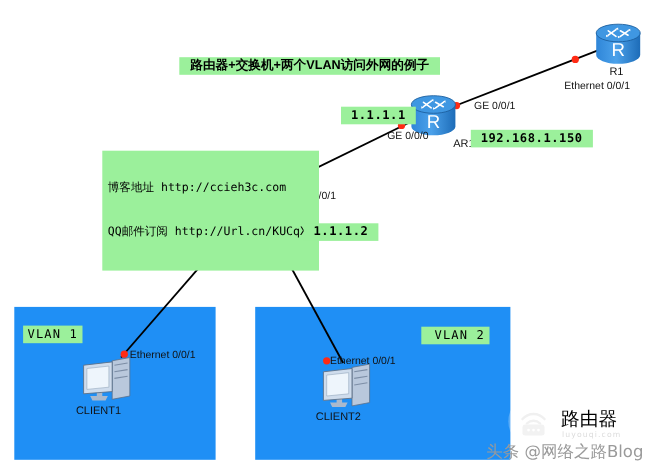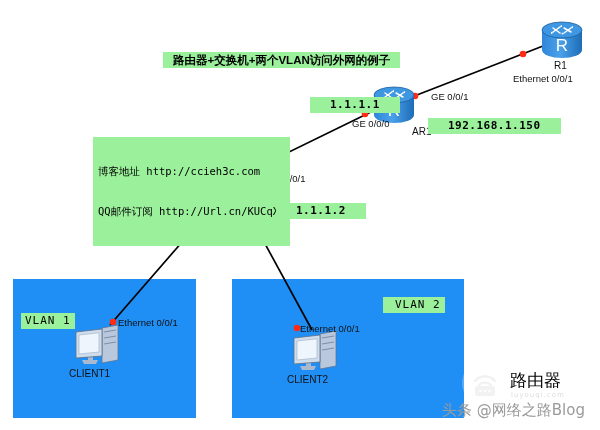--- a/index.html
+++ b/index.html
@@ -29,21 +29,21 @@
   .blog-lbl{
     font-size:10.5px;
     font-family:"DejaVu Sans Mono","Liberation Mono",monospace;
     padding:2px 4px;
     text-align:left;
   }
   .ip-lbl{
     font-size:11px;
     font-family:"DejaVu Sans Mono","Liberation Mono",monospace;
     font-weight:bold;
-    padding:1px 20px;
+    padding:1px 9px;
     letter-spacing:0.5px;
   }
   .vlan-lbl{
     font-size:11px;
     font-family:"DejaVu Sans Mono","Liberation Mono",monospace;
     padding:1px 4px;
     letter-spacing:1px;
   }
 
   
@@ -268,21 +268,21 @@
   </div>
 
   <div class="ghl ip-lbl" style="left:310px;top:97px;">1.1.1.1</div>
 
   <div class="ghl ip-lbl" style="left:428px;top:118px;">192.168.1.150</div>
 
   <div class="ghl ip-lbl" style="left:276px;top:203px;">1.1.1.2</div>
 
 
 
-  <div class="ghl vlan-lbl" style="left:21px;top:313px;text-align:center;">VLAN 1</div>
+  <div class="ghl vlan-lbl" style="left:21px;top:296px;text-align:center;">VLAN 1</div>
 
   <div class="ghl vlan-lbl" style="left:383px;top:297px;padding-left:12px;">VLAN 2</div>
 
   <div class="wm-logo" style="left:462px;top:360px;">
     <svg width="46" height="46" viewBox="0 0 46 46">
       <circle cx="23" cy="23" r="23" fill="#ffffff" opacity="0.85"></circle>
       <g fill="none" stroke="#cfcfcf" stroke-width="2.2" stroke-linecap="round">
         <path d="M13 21 a13 13 0 0 1 20 0"></path>
         <path d="M17 25 a8.5 8.5 0 0 1 12 0"></path>
       </g>

